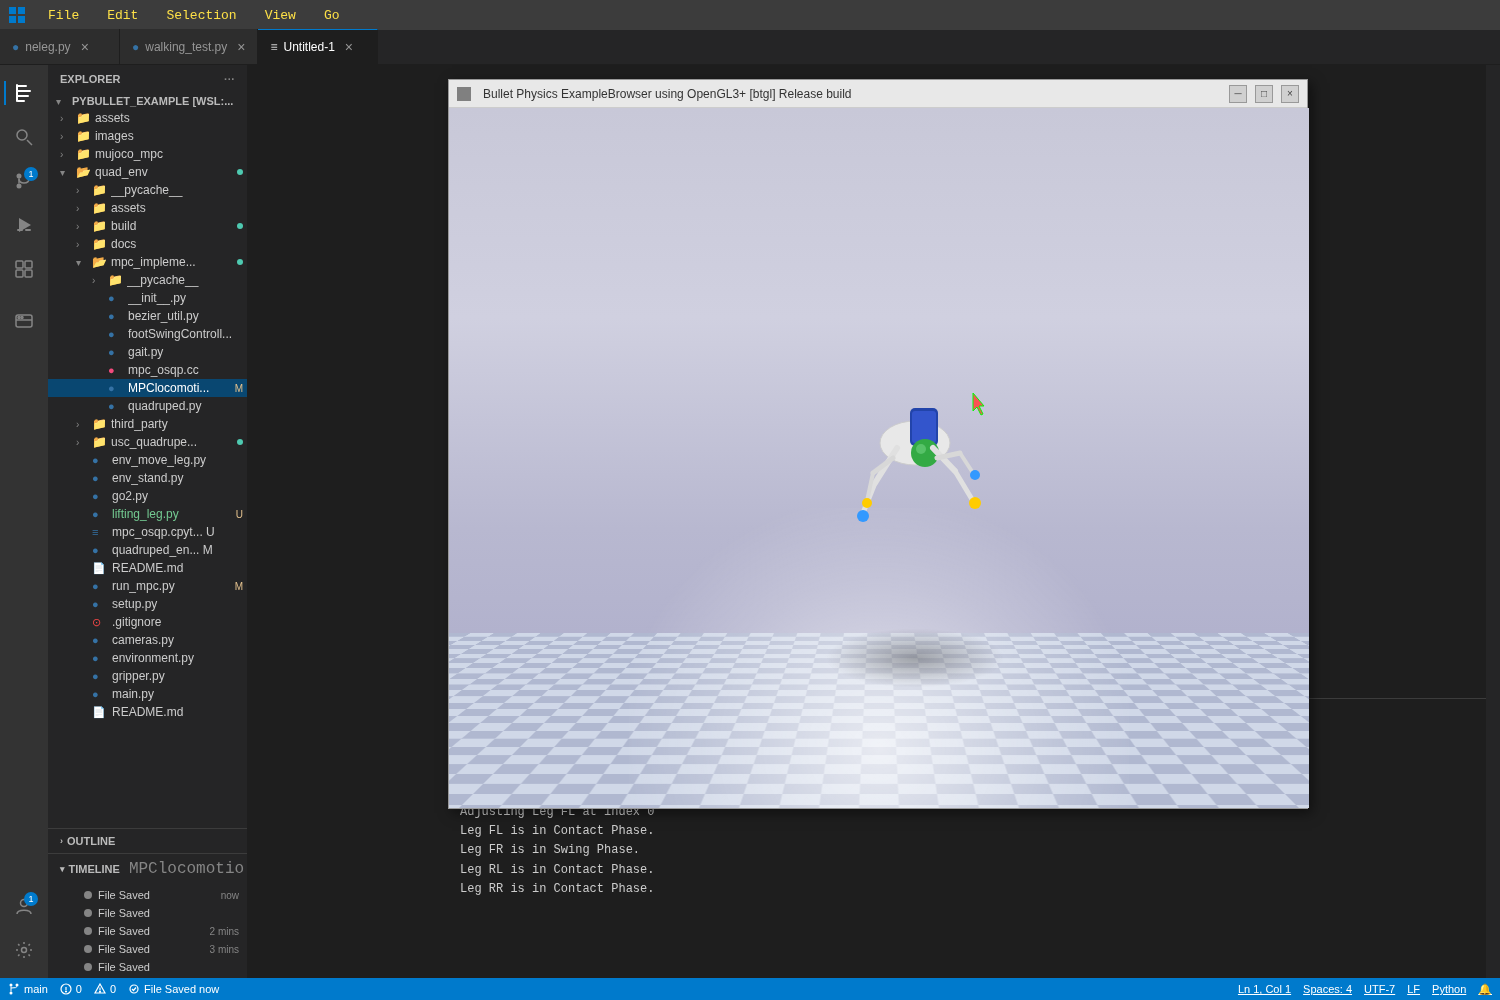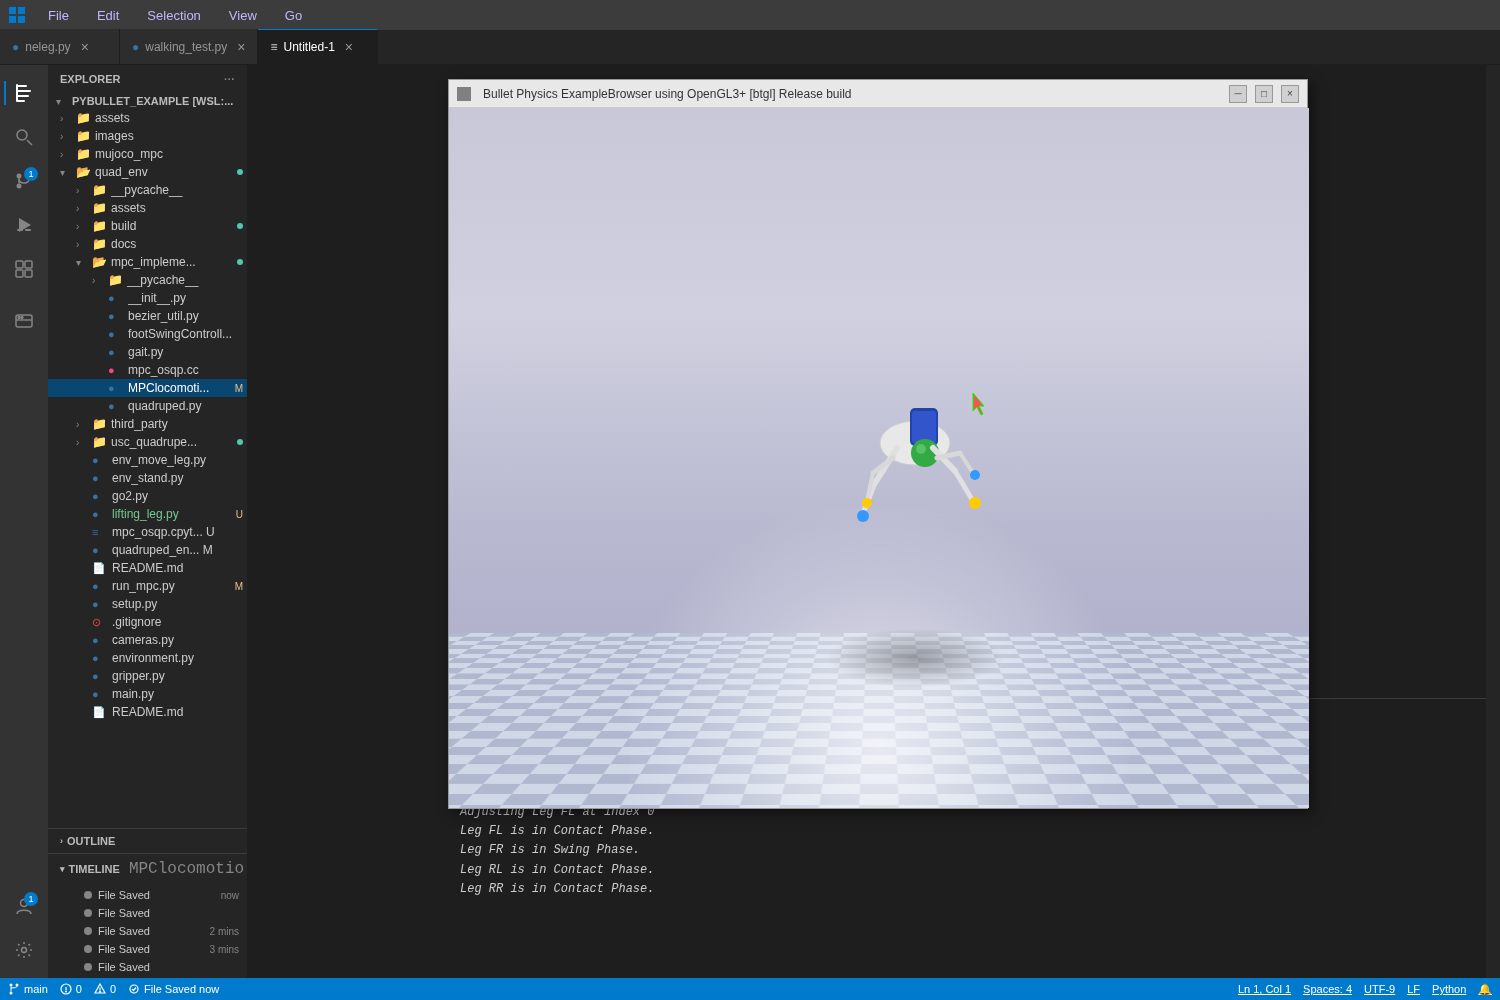--- a/index.html
+++ b/index.html
@@ -26,24 +26,25 @@
       flex-shrink: 0;
     }
     .menu-bar .app-icon {
       width: 18px;
       height: 18px;
       display: flex;
       align-items: center;
       justify-content: center;
     }
     .menu-item {
-      color: #c4b5fd;
+      color: #fde047;
       cursor: pointer;
       padding: 2px 6px;
       font-size: 13px;
+      font-family: Liberation Mono, monospace;
     }
 
     
     .tabs-bar {
       height: 35px;
       background: #252526;
       display: flex;
       align-items: flex-end;
       flex-shrink: 0;
       border-bottom: 1px solid #1e1e1e;
@@ -341,21 +342,21 @@
       background: #1e1e1e;
       border-top: 1px solid #3c3c3c;
       font-family: 'Courier New', monospace;
       font-size: 12px;
       color: #cccccc;
       padding: 8px 12px;
       overflow-y: auto;
     }
     .terminal-area::-webkit-scrollbar { width: 6px; }
     .terminal-area::-webkit-scrollbar-thumb { background: #424242; }
-    .terminal-line { line-height: 1.6; font-style: italic; }
+    .terminal-line { line-height: 1.6; }
 
     
     .right-scrollbar {
       width: 14px;
       background: #252526;
       flex-shrink: 0;
     }
 
     
     .status-bar {
@@ -870,18 +871,18 @@
   <div class="status-item">
     <svg width="12" height="12" viewBox="0 0 12 12" fill="none" stroke="white" stroke-width="1.2">
       <circle cx="6" cy="6" r="4"></circle>
       <polyline points="4,6 5.5,7.5 8,4.5" stroke="white" fill="none"></polyline>
     </svg>
     <span>File Saved  now</span>
   </div>
   <div class="status-bar-right">
     <span class="status-item">Ln 1, Col 1</span>
     <span class="status-item">Spaces: 4</span>
-    <span class="status-item">UTF-9</span>
+    <span class="status-item">UTF-7</span>
     <span class="status-item">LF</span>
     <span class="status-item">Python</span>
     <span class="status-item">🔔</span>
   </div>
 </div>
 
 </body></html>

